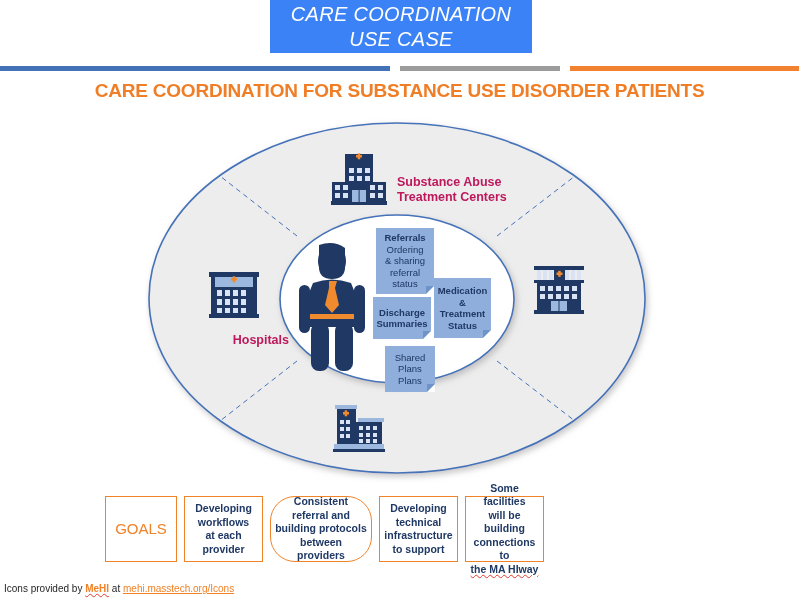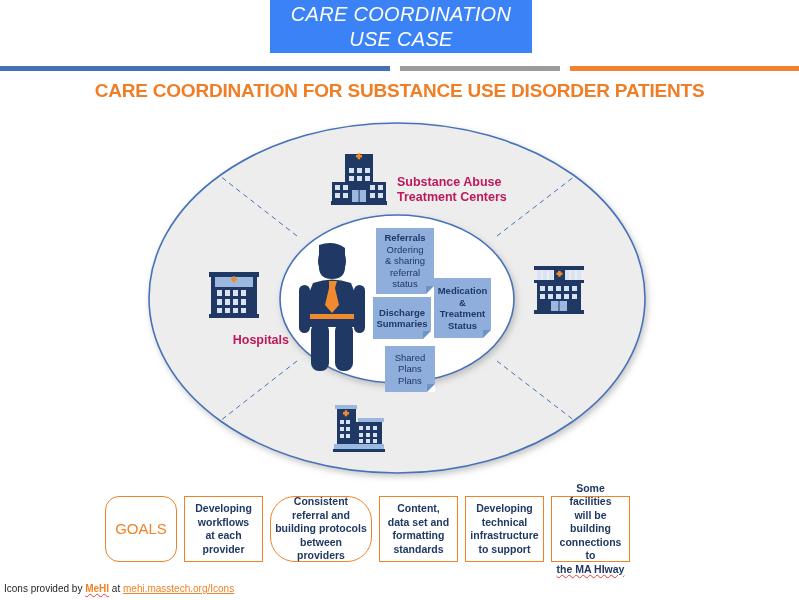--- a/index.html
+++ b/index.html
@@ -150,21 +150,20 @@
     font-size: 10.5px;
     font-weight: bold;
     line-height: 13.5px;
     padding: 3px 4px;
   }
   #goal-label-box {
     width: 72px;
     color: #F08228;
     font-weight: 400;
     font-size: 15px;
-    border-radius: 14px;
   }
   .goal-item-box { width: 79px; }
   .goal-item-box.wide { width: 102px; border-radius: 25px; }
 
   .squiggle {
     text-decoration: underline;
     text-decoration-style: wavy;
     text-decoration-color: #E33B2E;
     text-decoration-thickness: 1px;
   }
@@ -424,28 +423,20 @@
 
   <div class="goal-box goal-item-box wide">
     <div>
       <div>Consistent</div>
       <div>referral and</div>
       <div>building protocols</div>
       <div>between providers</div>
     </div>
   </div>
 
-  <div class="goal-box goal-item-box">
-    <div>
-      <div>Content,</div>
-      <div>data set and</div>
-      <div>formatting</div>
-      <div>standards</div>
-    </div>
-  </div>
 
   <div class="goal-box goal-item-box">
     <div>
       <div>Developing</div>
       <div>technical</div>
       <div>infrastructure</div>
       <div>to support</div>
     </div>
   </div>
 

